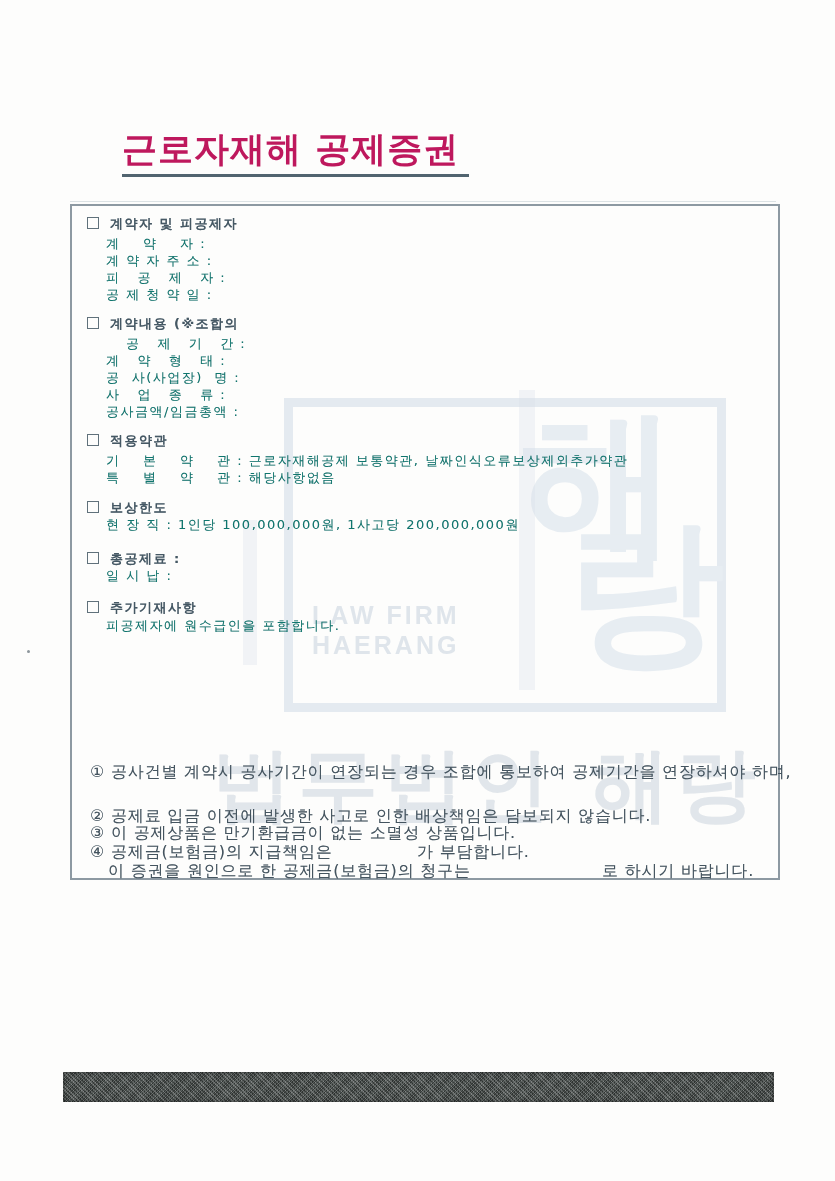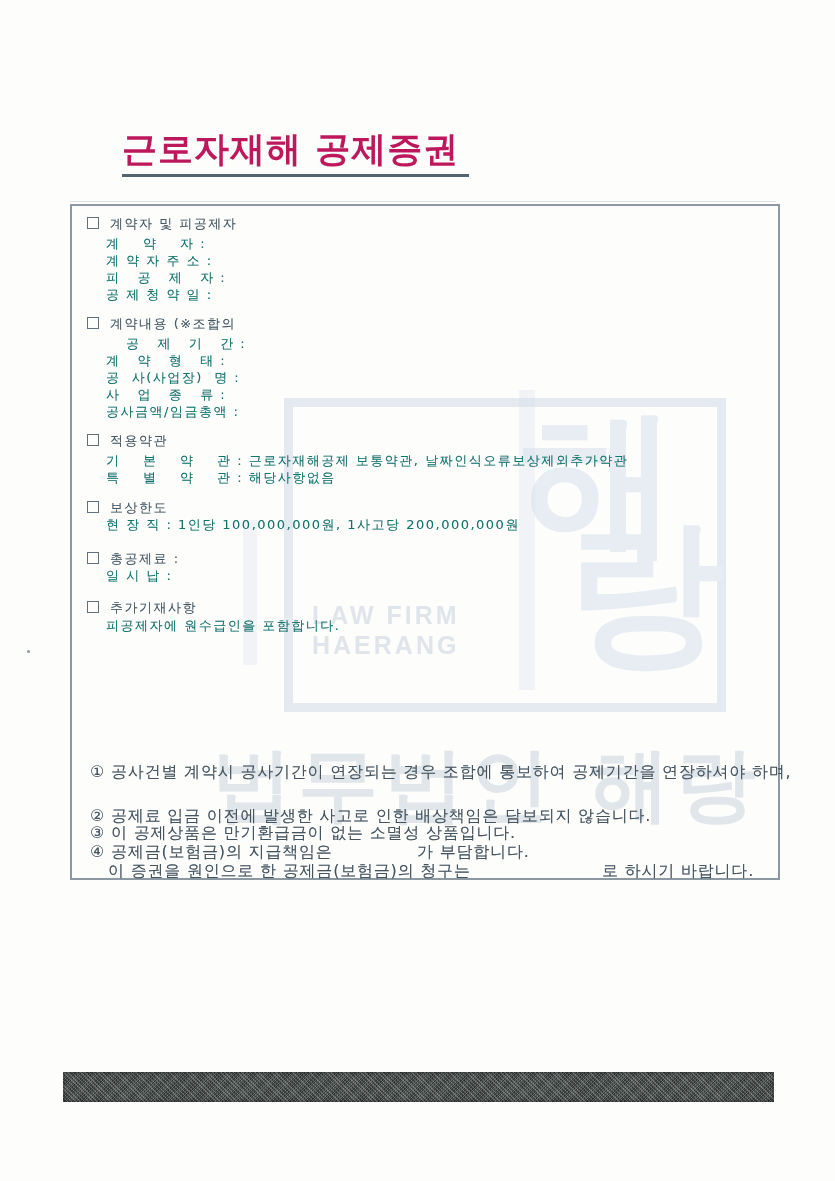--- a/index.html
+++ b/index.html
@@ -43,21 +43,21 @@
   
   .main-box{
     position:absolute;left:70px;top:204px;width:706px;height:672px;
     border:2px solid #8d99a2;background:transparent;z-index:2;
   }
   .line{
     position:absolute;white-space:pre;color:#0f766e;
     font-size:13px;letter-spacing:1.5px;line-height:1.2;
     text-shadow:0 0 .5px rgba(75,93,105,.35);
   }
-  .sec-head{font-weight:normal;color:#455864;}
+  .sec-head{font-weight:bold;color:#455864;}
   .cbx{
     display:inline-block;width:10px;height:10px;
     border:1.4px solid #60717b;margin-right:11px;
     vertical-align:-1px;background:transparent;
   }
   .note{
     position:absolute;white-space:pre;color:#44545f;
     font-size:16px;letter-spacing:.8px;line-height:1.2;
     text-shadow:0 0 .5px rgba(68,84,95,.35);
   }

